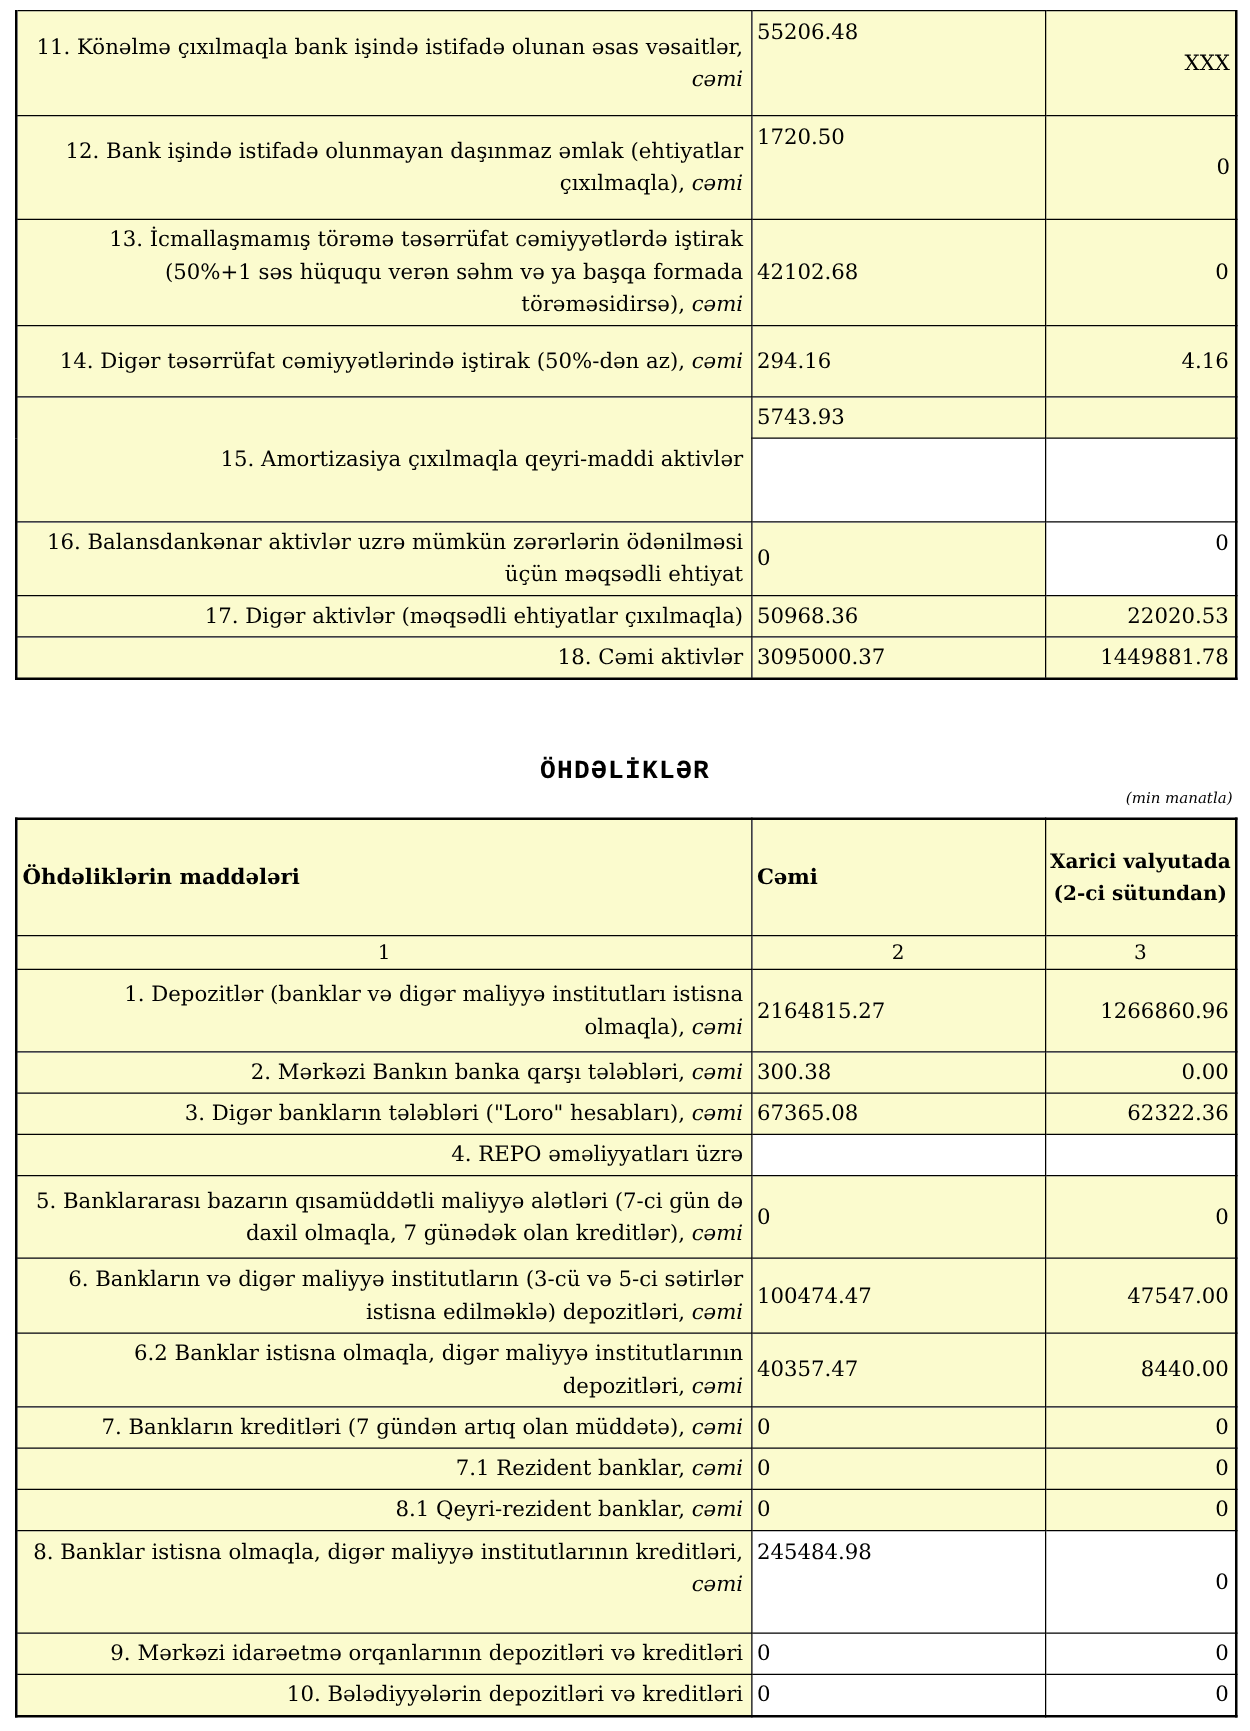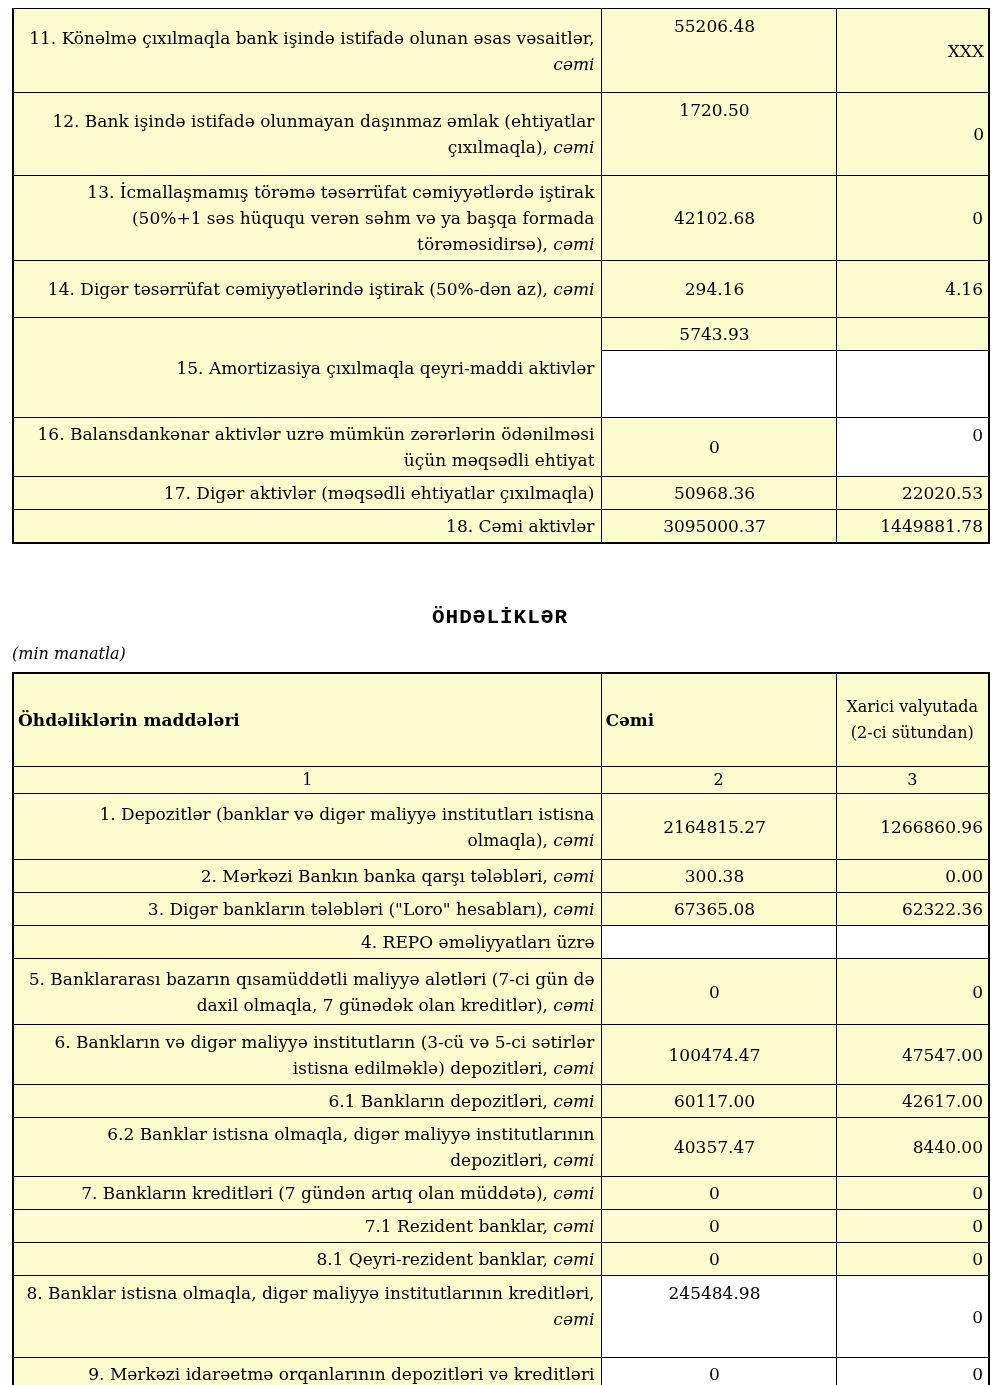--- a/index.html
+++ b/index.html
@@ -5,32 +5,32 @@
   *{margin:0;padding:0;box-sizing:border-box}
   html,body{width:1000px;height:1385px}
   body{background:#fff;font-family:"DejaVu Serif","Liberation Serif",serif;color:#000;overflow:hidden}
   .sheet{padding:8px 12px 0}
   table{border-collapse:collapse;table-layout:fixed;width:976px}
   td{border:1px solid #000;background:#FBFBCE;font-size:17px;line-height:26px;vertical-align:middle;overflow:hidden}
   .tbl-assets{border:2px solid #000;border-top:1px solid #000}
   .tbl-liab{border:2px solid #000;margin-top:9px}
   .c-lbl{width:588px}.c-v2{width:235px}.c-v3{width:153px}
   .lbl{text-align:right;padding:3px 6px 3px 8px}
-  .v2{text-align:center;padding:3px 12px 3px 4px}
+  .v2{text-align:left;padding:3px 12px 3px 4px}
   .v3{text-align:right;padding:3px 5px 3px 4px}
   .ctr{padding-right:4px}
   .top{vertical-align:top;padding-top:4px}
   .white{background:#fff}
   .bold td{font-weight:normal}
   .suf{font-style:italic}
   .th{font-weight:bold;text-align:left;padding:2px 4px}
-  .th3{font-size:16px;padding:20px 2px;font-weight:normal;text-align:center}
+  .th3{font-size:16px;padding:20px 2px;font-weight:bold;text-align:center}
   .cn{text-align:center;font-size:16px;padding:0 4px}
   .heading{margin-top:62px;text-align:center;font-size:21px;font-weight:bold;letter-spacing:1px;font-family:Liberation Mono, monospace}
-  .unit-note{margin-top:15px;font-style:italic;font-size:16px;padding-right:2px}
+  .unit-note{margin-top:2px;text-align:right;font-style:italic;font-size:12px;padding-right:2px}
 </style>
 </head>
 <body>
 
 <div class="sheet">
 
   <table class="tbl-assets">
     <colgroup>
         <col class="c-lbl">
         <col class="c-v2">
@@ -127,25 +127,20 @@
       <tr style="height:66px">
         <td class="lbl"><span>5. Banklararası bazarın qısamüddətli maliyyə alətləri (7-ci gün də daxil olmaqla, 7 günədək olan kreditlər),</span> <span class="suf">cəmi</span></td>
         <td class="v2">0</td>
         <td class="v3">0</td>
       </tr>
       <tr style="height:60px">
         <td class="lbl"><span>6. Bankların və digər maliyyə institutların (3-cü və 5-ci sətirlər istisna edilməklə) depozitləri,</span> <span class="suf">cəmi</span></td>
         <td class="v2">100474.47</td>
         <td class="v3">47547.00</td>
       </tr>
-      <tr style="height:27px">
-        <td class="lbl"><span>6.1 Bankların depozitləri,</span> <span class="suf">cəmi</span></td>
-        <td class="v2">60117.00</td>
-        <td class="v3">42617.00</td>
-      </tr>
       <tr style="height:58px">
         <td class="lbl"><span>6.2 Banklar istisna olmaqla, digər maliyyə institutlarının depozitləri,</span> <span class="suf">cəmi</span></td>
         <td class="v2">40357.47</td>
         <td class="v3">8440.00</td>
       </tr>
       <tr style="height:28px">
         <td class="lbl"><span>7. Bankların kreditləri (7 gündən artıq olan müddətə),</span> <span class="suf">cəmi</span></td>
         <td class="v2">0</td>
         <td class="v3">0</td>
       </tr>

